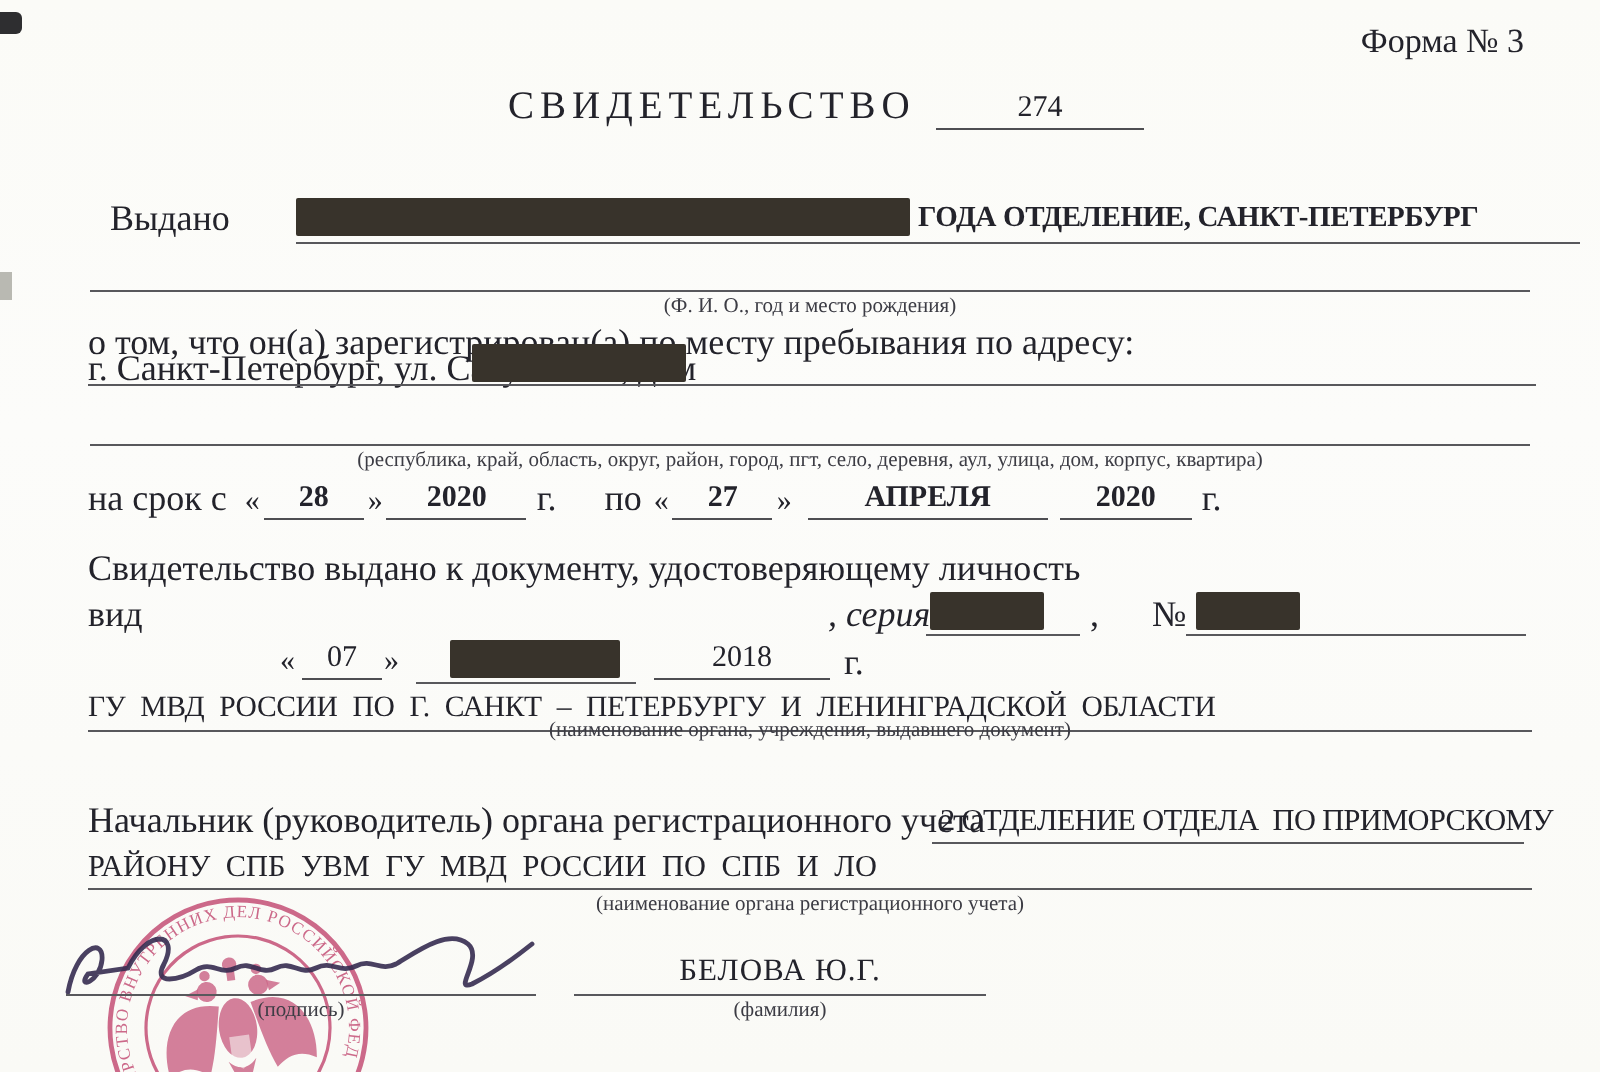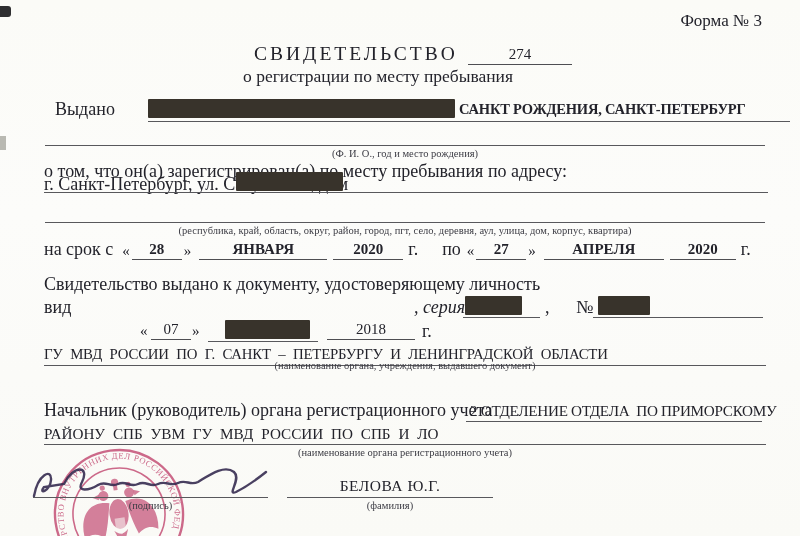--- a/index.html
+++ b/index.html
@@ -26,44 +26,42 @@
 
 <div class="page">
 
   <div class="abs" style="left:0;top:6px;width:11px;height:11px;background:#2e2e30;border-radius:0 3px 3px 0;"></div>
   <div class="abs" style="left:0;top:136px;width:6px;height:14px;background:#b9b9b2;"></div>
 
   <div class="abs" style="right:38px;top:11px;font-size:17px;">Форма № 3</div>
 
   <div class="abs" style="left:254px;top:43px;font-size:19.5px;letter-spacing:3px;">СВИДЕТЕЛЬСТВО</div>
   <div class="abs ufield" style="left:468px;top:46px;width:96px;font-size:15px;">274</div>
-  <div class="abs" style="left:243px;top:66px;font-size:17.5px;">о регистрации по месту пребывания</div>
 
   <div class="abs body-txt" style="left:55px;top:99px;">Выдано</div>
   <div class="redact" style="left:148px;top:99px;width:307px;height:19px;"></div>
-  <div class="abs bold" style="left:459px;top:101px;font-size:14.5px;letter-spacing:-0.2px;">САНКТ РОЖДЕНИЯ, САНКТ-ПЕТЕРБУРГ</div>
+  <div class="abs bold" style="left:459px;top:101px;font-size:14.5px;letter-spacing:-0.2px;">ГОДА ОТДЕЛЕНИЕ, САНКТ-ПЕТЕРБУРГ</div>
   <div class="hline" style="left:148px;top:121px;width:642px;"></div>
 
   <div class="hline" style="left:45px;top:145px;width:720px;"></div>
   <div class="abs cap" style="left:45px;top:148px;width:720px;">(Ф. И. О., год и место рождения)</div>
 
   <div class="abs body-txt" style="left:44px;top:161px;">о том, что он(а) зарегистрирован(а) по месту пребывания по адресу:</div>
   <div class="abs body-txt" style="left:44px;top:174px;">г. Санкт-Петербург, ул. Савушкина, дом</div>
   <div class="redact" style="left:236px;top:172px;width:107px;height:19px;"></div>
   <div class="hline" style="left:44px;top:192px;width:724px;"></div>
 
   <div class="hline" style="left:45px;top:222px;width:720px;"></div>
   <div class="abs cap" style="left:45px;top:225px;width:720px;">(республика, край, область, округ, район, город, пгт, село, деревня, аул, улица, дом, корпус, квартира)</div>
 
   <div class="abs row" style="left:44px;top:239px;">
     <span class="body-txt">на срок с</span>
     <span class="qm" style="margin-left:7px;">«</span>
     <span class="ufield bold" style="width:42px;font-size:15px;">28</span>
     <span class="qm">»</span>
-    <span class="ufield bold" style="width:120px;margin:0 6px;font-size:15px;">ЯНВАРЯ</span>
     <span class="ufield bold" style="width:62px;font-size:15px;">2020</span>
     <span class="body-txt" style="margin:0 24px 0 5px;">г.</span>
     <span class="body-txt">по</span>
     <span class="qm" style="margin-left:4px;">«</span>
     <span class="ufield bold" style="width:42px;font-size:15px;">27</span>
     <span class="qm">»</span>
     <span class="ufield bold" style="width:112px;margin:0 6px;font-size:15px;">АПРЕЛЯ</span>
     <span class="ufield bold" style="width:58px;font-size:15px;">2020</span>
     <span class="body-txt" style="margin-left:5px;">г.</span>
   </div>

